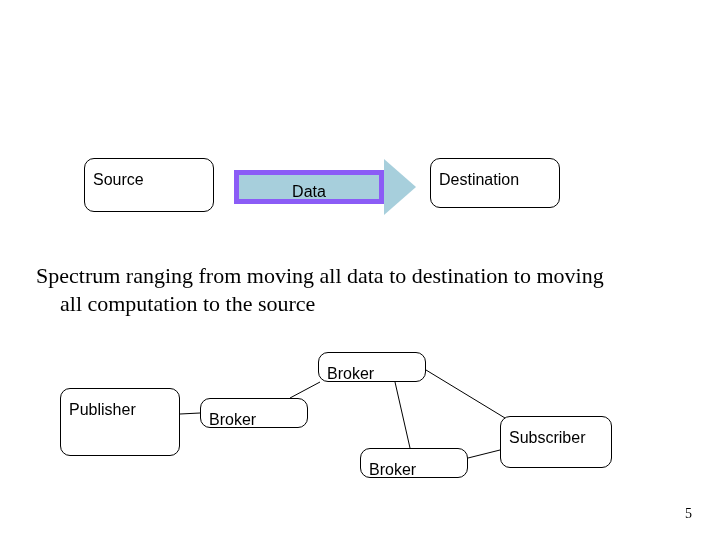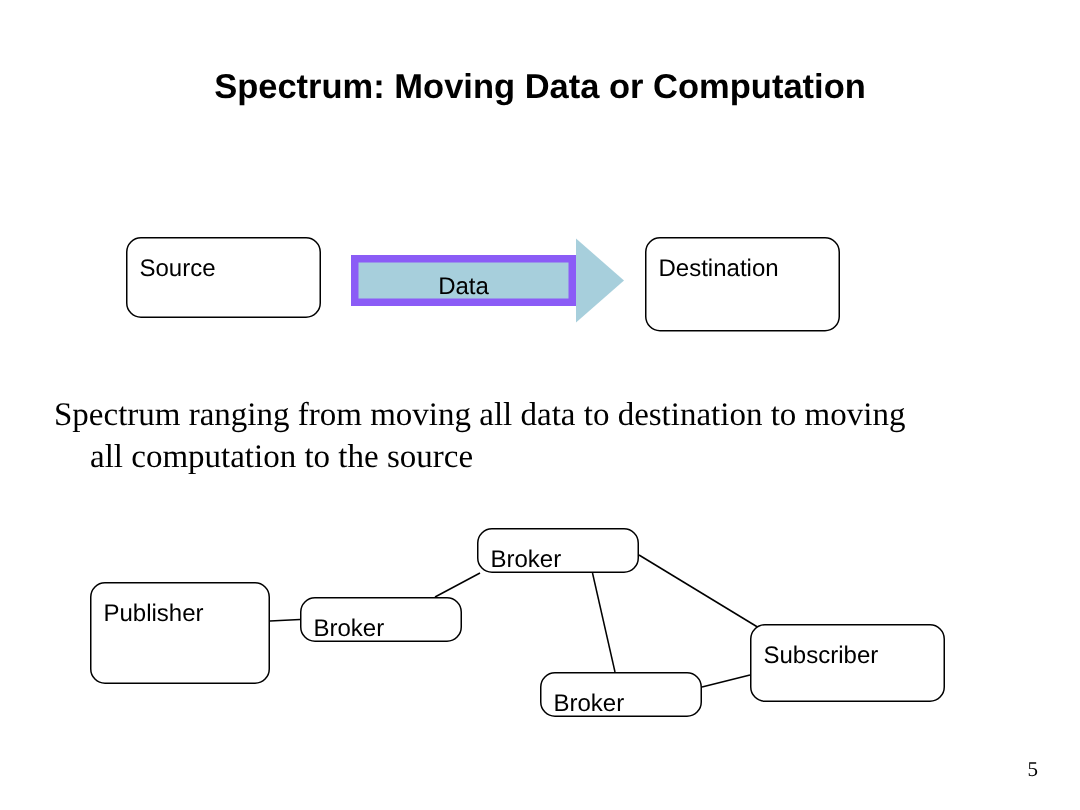--- a/index.html
+++ b/index.html
@@ -86,33 +86,32 @@
   svg.connector {
     position: absolute;
     pointer-events: none;
   }
 </style>
 </head>
 <body>
 
 <div class="title">
   <br>
-  <span>Spectrum: Moving Data or Computation</span>
 </div>
 
 <div class="rbox" style="left:84px; top:158px; width:130px; height:54px;">
   <span>Source</span>
 </div>
 
 <div class="arrow" style="left:234px; top:170px; width:150px; height:34px;">
   <span>Data</span>
 </div>
 <div class="arrow-head" style="left:384px; top:159px;"></div>
 
-<div class="rbox" style="left:430px; top:158px; width:130px; height:63px;">
+<div class="rbox" style="left:430px; top:158px; width:130px; height:50px;">
   <span>Destination</span>
 </div>
 
 <div class="caption">
   <span>Spectrum ranging from moving all data to destination to moving</span>
   <span class="indent">all computation to the source</span>
 </div>
 
 <div class="rbox" style="left:60px;  top:388px; width:120px; height:68px;border-radius:10px;">
   <span>Publisher</span>
@@ -123,21 +122,21 @@
 </div>
 
 <div class="rbox" style="left:318px; top:352px; width:108px; height:30px;">
   <span>Broker</span>
 </div>
 
 <div class="rbox" style="left:360px; top:448px; width:108px; height:30px;">
   <span>Broker</span>
 </div>
 
-<div class="rbox" style="left:500px; top:416px; width:130px; height:52px;">
+<div class="rbox" style="left:500px; top:416px; width:112px; height:52px;">
   <span>Subscriber</span>
 </div>
 
 <svg class="connector" style="left:0; top:0; width:720px; height:540px;">
   <line x1="180" y1="414" x2="200" y2="413" stroke="#000" stroke-width="1"></line>
   <line x1="290" y1="398" x2="320" y2="382" stroke="#000" stroke-width="1"></line>
   <line x1="395" y1="382" x2="410" y2="448" stroke="#000" stroke-width="1"></line>
   <line x1="426" y1="370" x2="505" y2="418" stroke="#000" stroke-width="1"></line>
   <line x1="468" y1="458" x2="500" y2="450" stroke="#000" stroke-width="1"></line>
 </svg>

